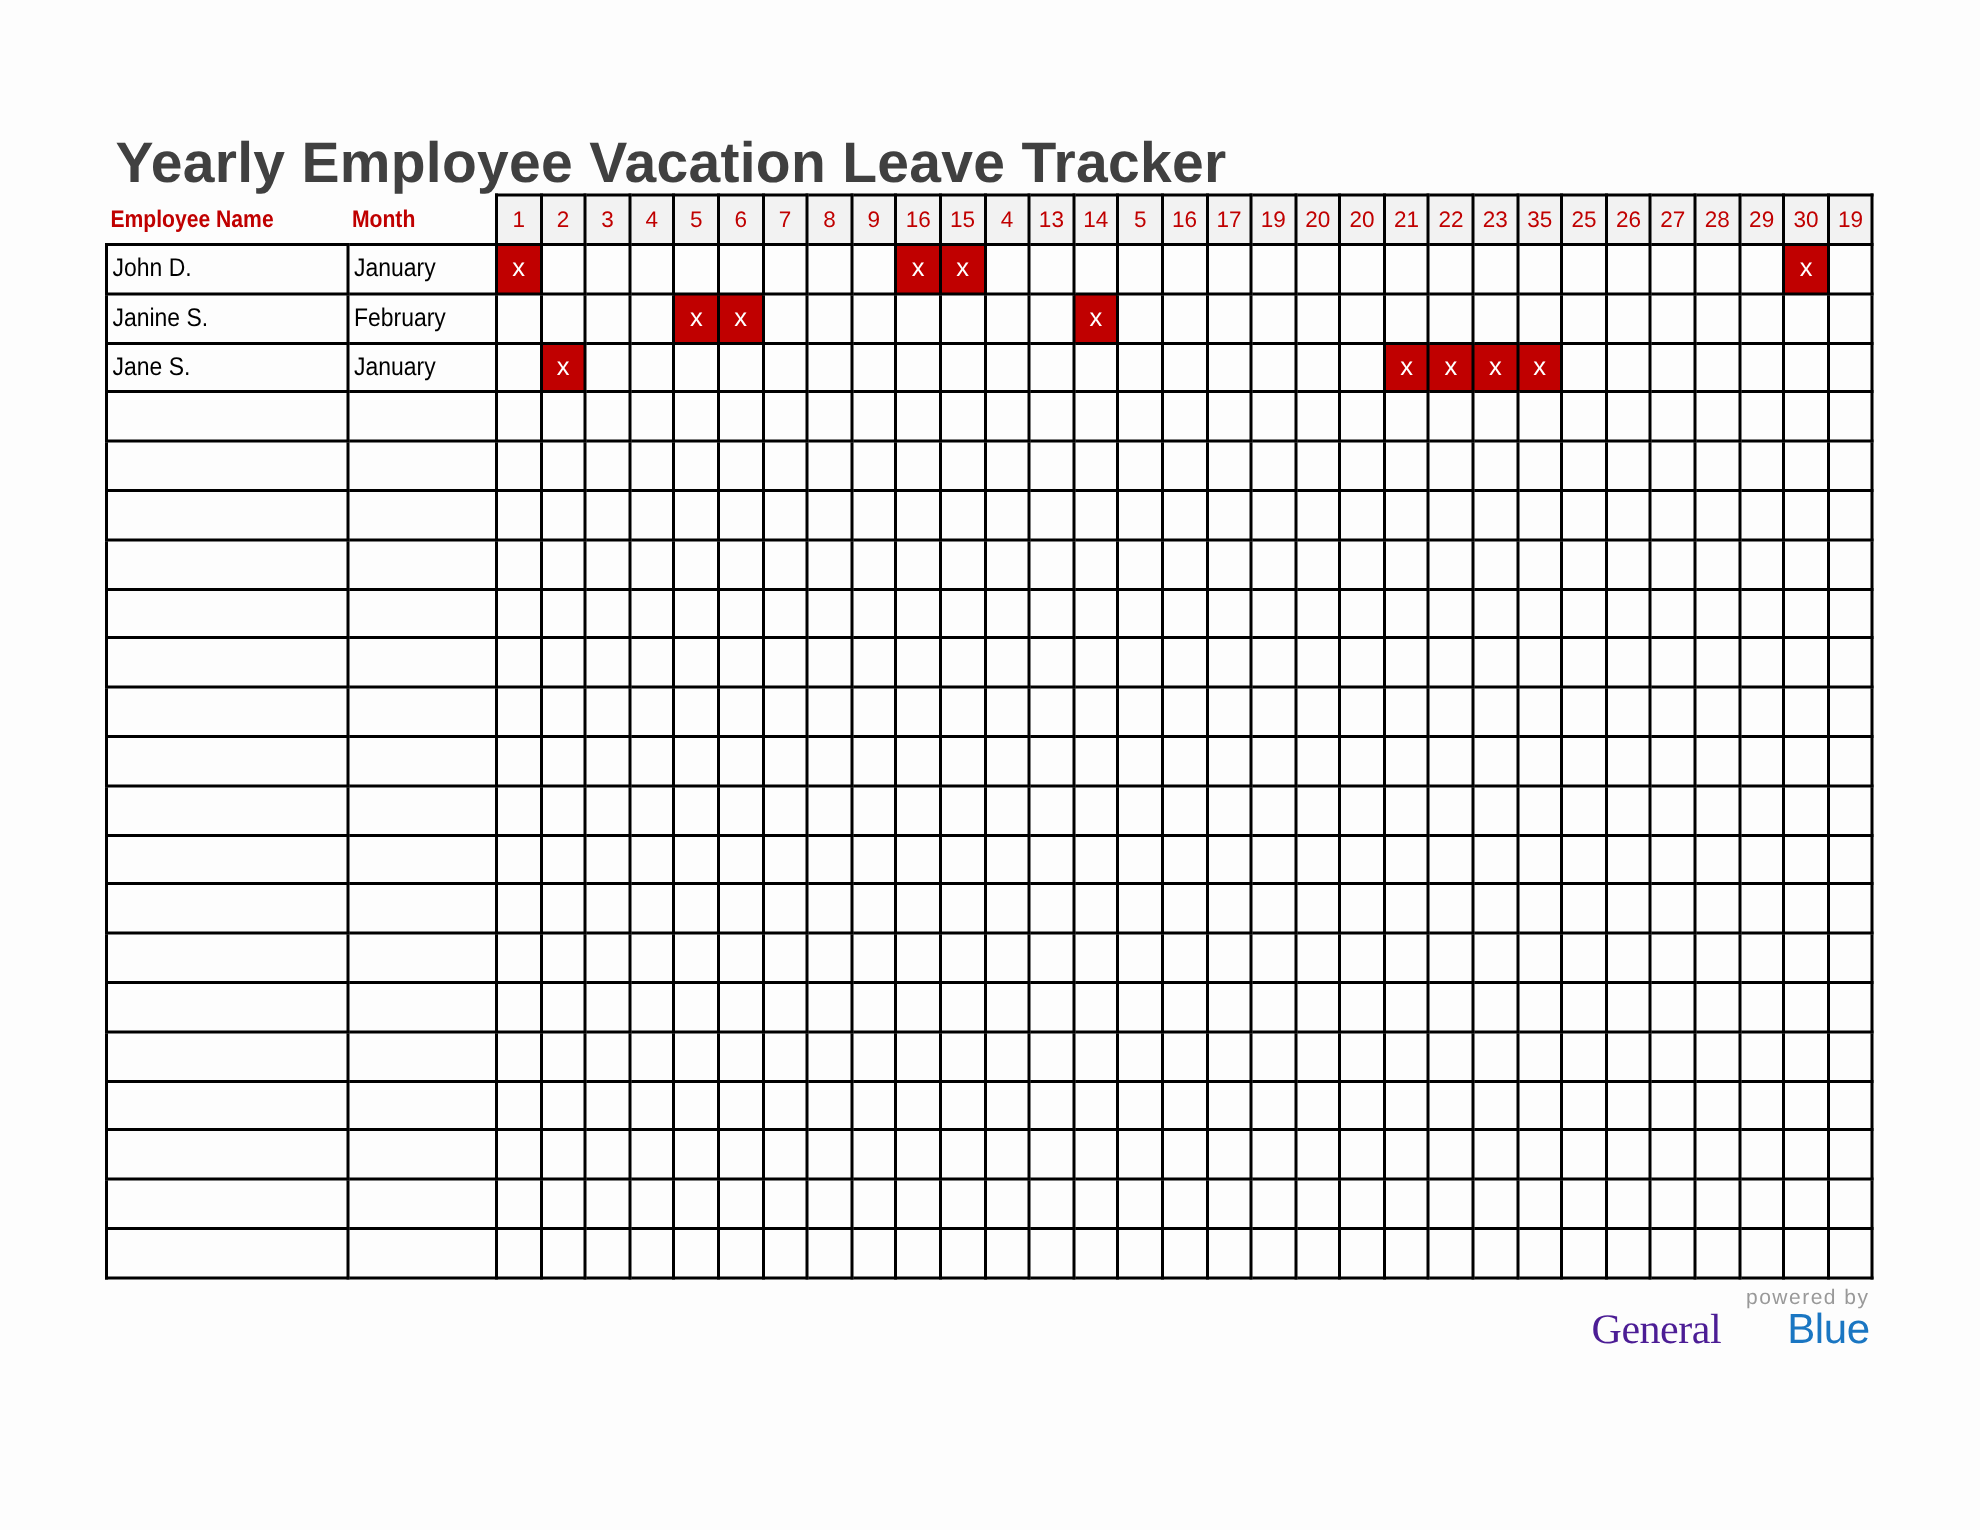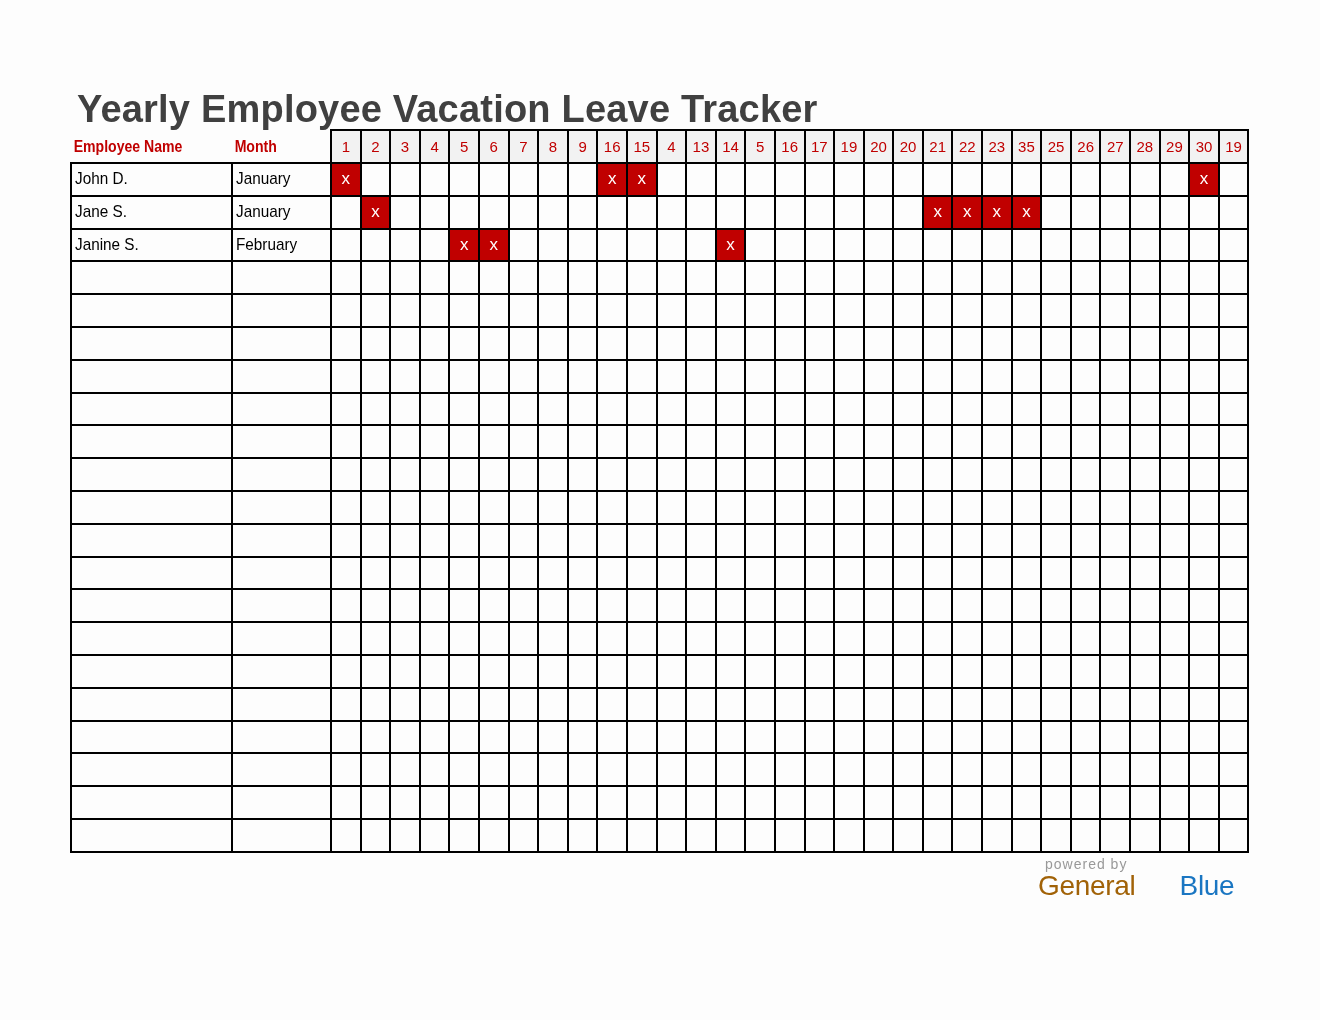--- a/index.html
+++ b/index.html
@@ -8,24 +8,24 @@
   table.grid { position:absolute; left:70px; top:129px; border-collapse:collapse; table-layout:fixed; }
   table.grid td, table.grid th { padding:0; box-sizing:border-box; }
   .hdr-row th { height:33px; font-weight:normal; }
   .hdr-label { color:#c00000; font-family:"Liberation Sans", sans-serif; font-weight:bold !important; font-size:16px; text-align:left; vertical-align:bottom; padding-bottom:6px !important; padding-left:3px !important; transform:scaleX(0.88); transform-origin:left bottom; white-space:nowrap; }
   .hdr-day { border:2.5px solid #000; background:#f2f2f2; color:#c00000; font-size:15px; text-align:center; vertical-align:middle; }
   .row td { height:32.8px; border:2.5px solid #000; font-size:17px; color:#000; }
   .name-cell, .month-cell { padding-left:3px !important; white-space:nowrap; overflow:hidden; }
   .name-cell span, .month-cell span { display:inline-block; transform:scaleX(0.9); transform-origin:left center; }
   .day-cell { text-align:center; font-size:14px; }
   .day-cell.on { background:#c00000; color:#fff; }
-  .footer { position:absolute; left:1038px; top:856px; }
+  .footer { position:absolute; left:1061px; top:856px;text-align:right; }
   .powered { color:#999; font-size:14px; letter-spacing:1px; margin-left:7px; }
   .brand { font-size:28px; margin-top:-2px; letter-spacing:-0.3px; }
-  .brand .g { color:#a16207; }
+  .brand .g { color:#4c1d95;font-family:Liberation Serif, serif; }
   .brand .b { color:#1a76c2;margin-left:44px; }
 </style>
 </head>
 <body>
 
 <div class="title">Yearly Employee Vacation Leave Tracker</div>
 
 <table class="grid">
   <colgroup id="cols">
       <col style="width: 161px;">
@@ -129,20 +129,55 @@
         <td class="day-cell"></td>
         <td class="day-cell"></td>
         <td class="day-cell"></td>
         <td class="day-cell"></td>
         <td class="day-cell"></td>
         <td class="day-cell"></td>
         <td class="day-cell on">x</td>
         <td class="day-cell"></td>
       </tr>
       <tr class="row">
+        <td class="name-cell"><span>Janine S.</span></td>
+        <td class="month-cell"><span>February</span></td>
+        <td class="day-cell"></td>
+        <td class="day-cell"></td>
+        <td class="day-cell"></td>
+        <td class="day-cell"></td>
+        <td class="day-cell on">x</td>
+        <td class="day-cell on">x</td>
+        <td class="day-cell"></td>
+        <td class="day-cell"></td>
+        <td class="day-cell"></td>
+        <td class="day-cell"></td>
+        <td class="day-cell"></td>
+        <td class="day-cell"></td>
+        <td class="day-cell"></td>
+        <td class="day-cell on">x</td>
+        <td class="day-cell"></td>
+        <td class="day-cell"></td>
+        <td class="day-cell"></td>
+        <td class="day-cell"></td>
+        <td class="day-cell"></td>
+        <td class="day-cell"></td>
+        <td class="day-cell"></td>
+        <td class="day-cell"></td>
+        <td class="day-cell"></td>
+        <td class="day-cell"></td>
+        <td class="day-cell"></td>
+        <td class="day-cell"></td>
+        <td class="day-cell"></td>
+        <td class="day-cell"></td>
+        <td class="day-cell"></td>
+        <td class="day-cell"></td>
+        <td class="day-cell"></td>
+      </tr>
+      <tr class="row">
         <td class="name-cell"><span>Jane S.</span></td>
         <td class="month-cell"><span>January</span></td>
         <td class="day-cell"></td>
         <td class="day-cell on">x</td>
         <td class="day-cell"></td>
         <td class="day-cell"></td>
         <td class="day-cell"></td>
         <td class="day-cell"></td>
         <td class="day-cell"></td>
         <td class="day-cell"></td>
@@ -155,55 +190,20 @@
         <td class="day-cell"></td>
         <td class="day-cell"></td>
         <td class="day-cell"></td>
         <td class="day-cell"></td>
         <td class="day-cell"></td>
         <td class="day-cell"></td>
         <td class="day-cell on">x</td>
         <td class="day-cell on">x</td>
         <td class="day-cell on">x</td>
         <td class="day-cell on">x</td>
-        <td class="day-cell"></td>
-        <td class="day-cell"></td>
-        <td class="day-cell"></td>
-        <td class="day-cell"></td>
-        <td class="day-cell"></td>
-        <td class="day-cell"></td>
-        <td class="day-cell"></td>
-      </tr>
-      <tr class="row">
-        <td class="name-cell"><span>Janine S.</span></td>
-        <td class="month-cell"><span>February</span></td>
-        <td class="day-cell"></td>
-        <td class="day-cell"></td>
-        <td class="day-cell"></td>
-        <td class="day-cell"></td>
-        <td class="day-cell on">x</td>
-        <td class="day-cell on">x</td>
-        <td class="day-cell"></td>
-        <td class="day-cell"></td>
-        <td class="day-cell"></td>
-        <td class="day-cell"></td>
-        <td class="day-cell"></td>
-        <td class="day-cell"></td>
-        <td class="day-cell"></td>
-        <td class="day-cell on">x</td>
-        <td class="day-cell"></td>
-        <td class="day-cell"></td>
-        <td class="day-cell"></td>
-        <td class="day-cell"></td>
-        <td class="day-cell"></td>
-        <td class="day-cell"></td>
-        <td class="day-cell"></td>
-        <td class="day-cell"></td>
-        <td class="day-cell"></td>
-        <td class="day-cell"></td>
         <td class="day-cell"></td>
         <td class="day-cell"></td>
         <td class="day-cell"></td>
         <td class="day-cell"></td>
         <td class="day-cell"></td>
         <td class="day-cell"></td>
         <td class="day-cell"></td>
       </tr>
       <tr class="row">
         <td class="name-cell"><span></span></td>

